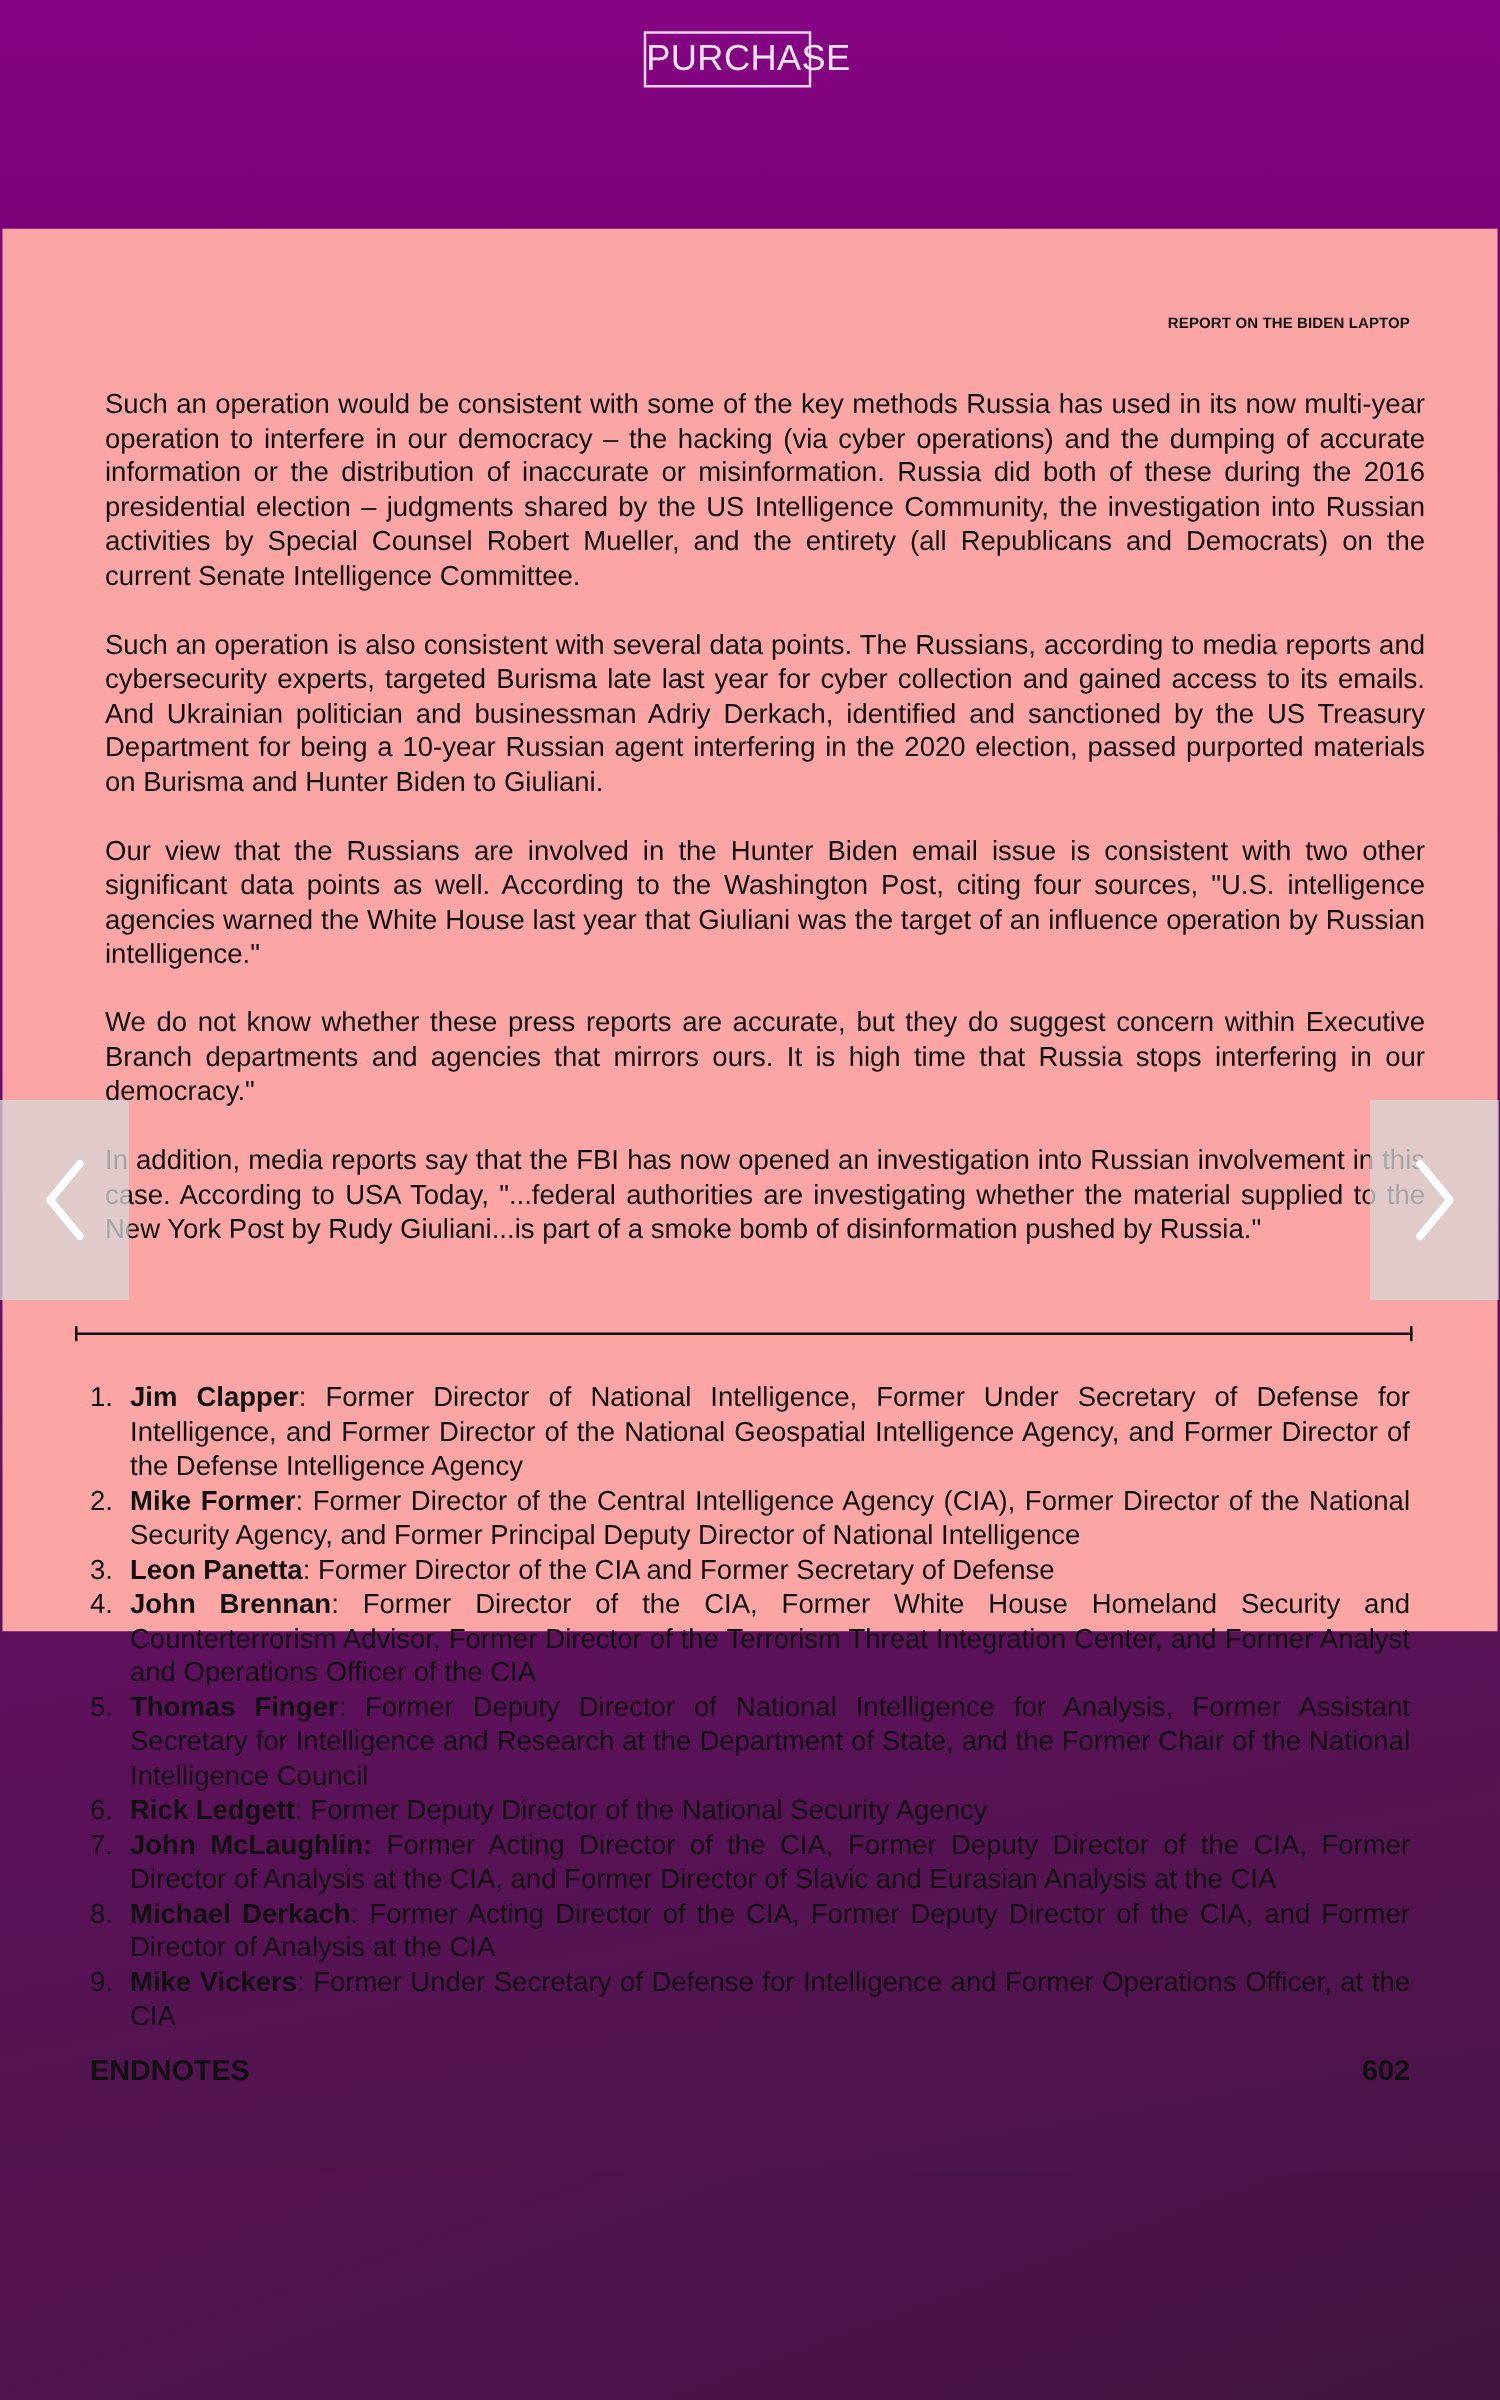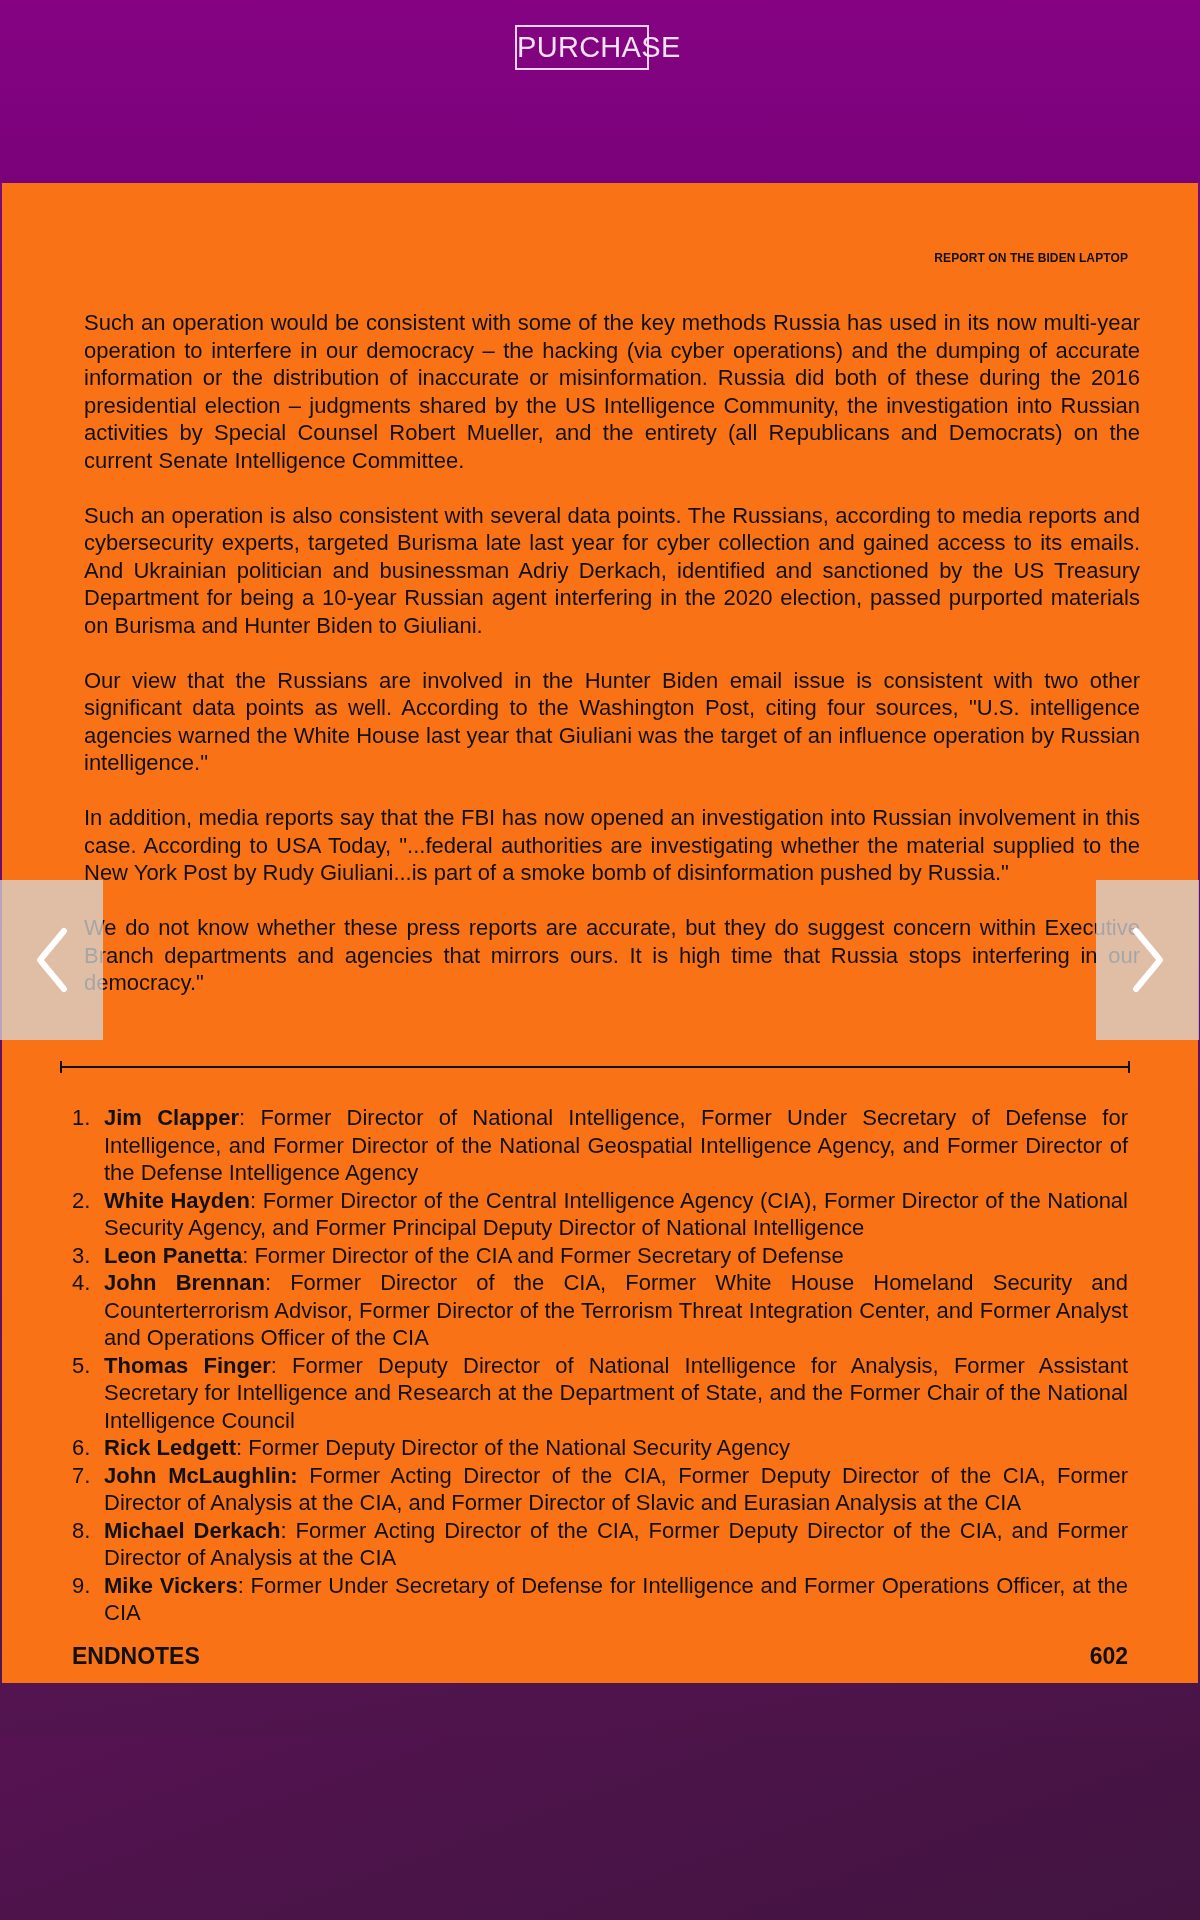--- a/index.html
+++ b/index.html
@@ -17,22 +17,22 @@
       position: absolute; left: 515px; top: 25px; width: 134px; height: 45px;
       border: 2px solid #f2d5f1; color: #f6e3f5;
       font-size: 29px; line-height: 41px; text-align: center;
       letter-spacing: 0.3px; cursor: pointer;
     }
     .bottom-bg {
       position: absolute; left: 0; top: 1736px; width: 1200px; height: 184px;
       background: linear-gradient(160deg, #561252 0%, #4b1449 45%, #421440 100%);
     }
     .page {
-      position: absolute; left: 2px; top: 183px; width: 1196px; height: 1500px;
-      background: #f97316; color: #111111;
+      position: absolute; left: 2px; top: 183px; width: 1196px; height: 1122px;
+      background: #fca5a5; color: #111111;
     }
     .running-header {
       position: absolute; right: 70px; top: 68px;
       font-size: 12px; font-weight: bold; letter-spacing: 0.1px;
     }
     .body-text {
       position: absolute; left: 82px; top: 126px; width: 1056px;
       font-size: 22px; line-height: 27.5px;
     }
     .body-text p { text-align: justify; margin-bottom: 27.5px; }
@@ -78,32 +78,32 @@
 
 <div class="bottom-bg"></div>
 
 <div class="page">
   <div class="running-header">REPORT ON THE BIDEN LAPTOP</div>
 
   <div class="body-text">
     <p>Such an operation would be consistent with some of the key methods Russia has used in its now multi-year operation to interfere in our democracy – the hacking (via cyber operations) and the dumping of accurate information or the distribution of inaccurate or misinformation. Russia did both of these during the 2016 presidential election – judgments shared by the US Intelligence Community, the investigation into Russian activities by Special Counsel Robert Mueller, and the entirety (all Republicans and Democrats) on the current Senate Intelligence Committee.</p>
     <p>Such an operation is also consistent with several data points. The Russians, according to media reports and cybersecurity experts, targeted Burisma late last year for cyber collection and gained access to its emails. And Ukrainian politician and businessman Adriy Derkach, identified and sanctioned by the US Treasury Department for being a 10-year Russian agent interfering in the 2020 election, passed purported materials on Burisma and Hunter Biden to Giuliani.</p>
     <p>Our view that the Russians are involved in the Hunter Biden email issue is consistent with two other significant data points as well. According to the Washington Post, citing four sources, "U.S. intelligence agencies warned the White House last year that Giuliani was the target of an influence operation by Russian intelligence."</p>
+    <p>We do not know whether these press reports are accurate, but they do suggest concern within Executive Branch departments and agencies that mirrors ours. It is high time that Russia stops interfering in our democracy."</p>
     <p>In addition, media reports say that the FBI has now opened an investigation into Russian involvement in this case. According to USA Today, "...federal authorities are investigating whether the material supplied to the New York Post by Rudy Giuliani...is part of a smoke bomb of disinformation pushed by Russia."</p>
-    <p>We do not know whether these press reports are accurate, but they do suggest concern within Executive Branch departments and agencies that mirrors ours. It is high time that Russia stops interfering in our democracy."</p>
   </div>
 
   <div class="divider"></div>
 
   <ul class="endnotes">
     <li>
       <span class="num">1.</span><b>Jim Clapper</b><span>:</span><span> Former Director of National Intelligence, Former Under Secretary of Defense for Intelligence, and Former Director of the National Geospatial Intelligence Agency, and Former Director of the Defense Intelligence Agency</span>
     </li>
     <li>
-      <span class="num">2.</span><b>White Hayden</b><span>:</span><span> Former Director of the Central Intelligence Agency (CIA), Former Director of the National Security Agency, and Former Principal Deputy Director of National Intelligence</span>
+      <span class="num">2.</span><b>Mike Former</b><span>:</span><span> Former Director of the Central Intelligence Agency (CIA), Former Director of the National Security Agency, and Former Principal Deputy Director of National Intelligence</span>
     </li>
     <li>
       <span class="num">3.</span><b>Leon Panetta</b><span>:</span><span> Former Director of the CIA and Former Secretary of Defense</span>
     </li>
     <li>
       <span class="num">4.</span><b>John Brennan</b><span>:</span><span> Former Director of the CIA, Former White House Homeland Security and Counterterrorism Advisor, Former Director of the Terrorism Threat Integration Center, and Former Analyst and Operations Officer of the CIA</span>
     </li>
     <li>
       <span class="num">5.</span><b>Thomas Finger</b><span>:</span><span> Former Deputy Director of National Intelligence for Analysis, Former Assistant Secretary for Intelligence and Research at the Department of State, and the Former Chair of the National Intelligence Council</span>
     </li>

